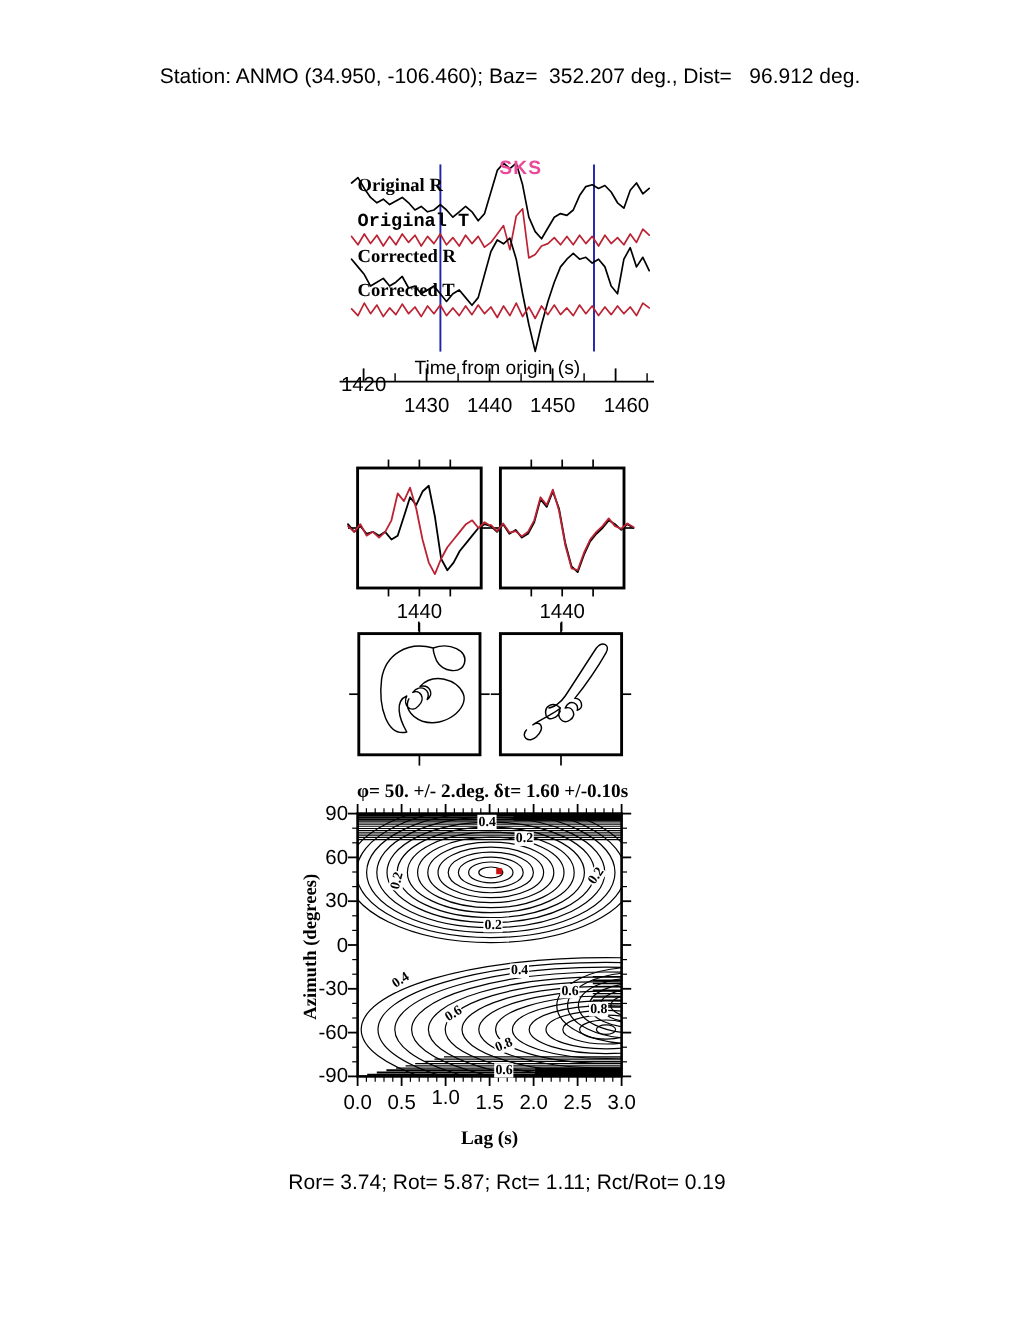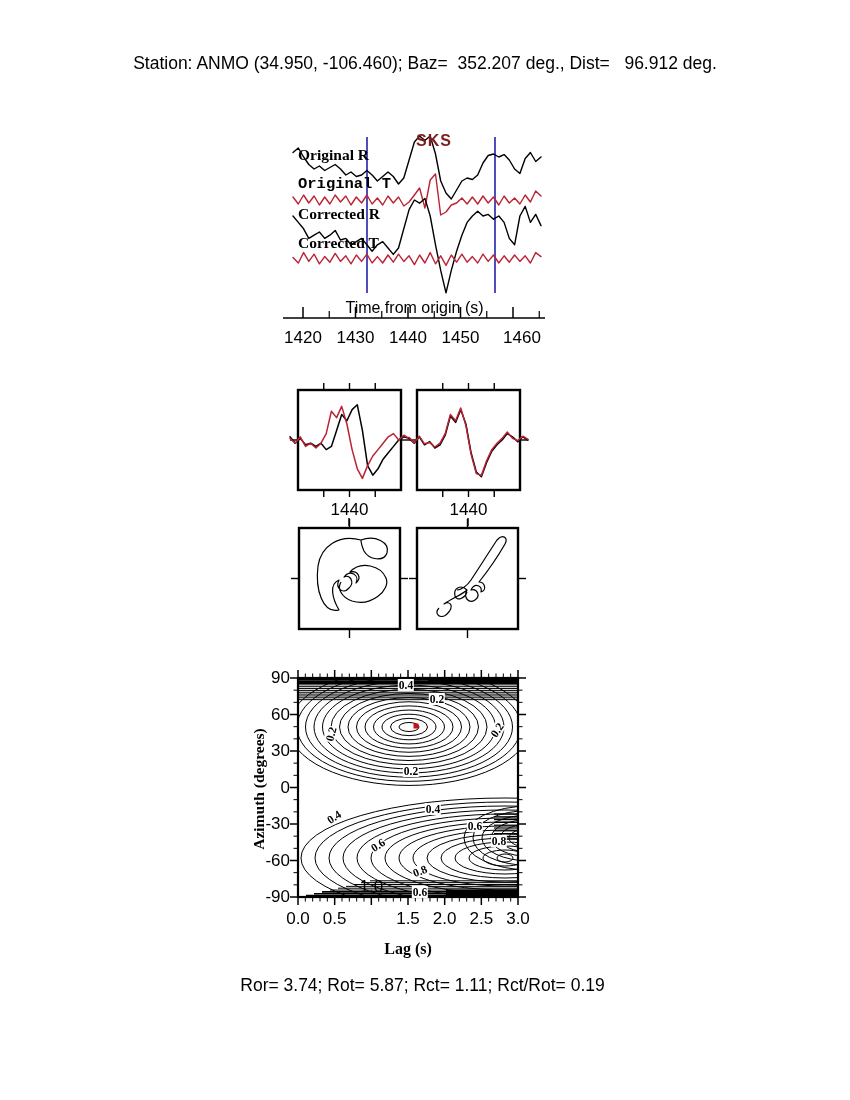--- a/index.html
+++ b/index.html
@@ -2,21 +2,21 @@
 <html><head>
 <meta charset="utf-8">
 <style>
   html,body{margin:0;padding:0;background:#fff;}
   #page{position:relative;width:850px;height:1100px;background:#ffffff;overflow:hidden;
         font-family:"Liberation Sans",sans-serif;color:#000;}
   #gfx{position:absolute;left:0;top:0;}
   .abs{position:absolute;}
   #title1{left:0;top:53px;width:850px;text-align:center;font:17.5px "Liberation Sans",sans-serif;white-space:pre;}
   #title2{left:0;top:87px;width:820px;text-align:center;font:bold 18px "Liberation Serif",serif;white-space:pre;}
-  #sks{left:406px;top:132px;width:56px;text-align:center;font:bold 16px "Liberation Sans",sans-serif;color:#7f1d1d;letter-spacing:1px;}
+  #sks{left:406px;top:132px;width:56px;text-align:center;font:bold 16px "Liberation Sans",sans-serif;color:#ec4899;letter-spacing:1px;}
   #taxis-label{left:317px;top:299px;width:195px;text-align:center;font:16px "Liberation Sans",sans-serif;}
   #ctitle{left:263px;top:651px;width:295px;text-align:center;font:bold 16px "Liberation Serif",serif;white-space:pre;}
   #cylab{left:259px;top:789px;transform:translate(-50%,-50%) rotate(-90deg);white-space:nowrap;font:bold 15.5px "Liberation Serif",serif;}
   #clag{left:356px;top:940px;width:104px;text-align:center;font:bold 16px "Liberation Serif",serif;}
   #footer{left:0;top:960px;width:845px;text-align:center;font:17.5px "Liberation Sans",sans-serif;white-space:pre;margin-top:15px;}
   .tracelab{position:absolute;font:bold 15.5px "Liberation Serif",serif;line-height:1;}
   .ticklab{position:absolute;font:17px "Liberation Sans",sans-serif;text-align:center;line-height:1;}
   .ticklab.rt{text-align:right;}
   .clab{position:absolute;font:bold 11.5px "Liberation Serif",serif;background:#fff;padding:0 1px;line-height:1.05;}
 </style>
@@ -259,37 +259,38 @@
       <line x1="518" y1="884.8333333333334" x2="522.5" y2="884.8333333333334" stroke="#000" stroke-width="1"></line>
       <line x1="290" y1="897" x2="298" y2="897" stroke="#000" stroke-width="1.5"></line>
       <line x1="518" y1="897" x2="526" y2="897" stroke="#000" stroke-width="1.5"></line>
       <rect x="413.5" y="723.5" width="5" height="5" fill="#cc1111"></rect>
       <rect x="413.5" y="723.5" width="5" height="5" fill="none"></rect>
     </svg>
 
   <div class="abs" id="title1">Station: ANMO (34.950, -106.460); Baz=  352.207 deg., Dist=   96.912 deg.</div>
   <div class="abs" id="sks">SKS</div>
   <div class="abs" id="taxis-label">Time from origin (s)</div>
+  <div class="abs" id="ctitle">φ= 50. +/- 2.deg. δt= 1.60 +/-0.10s</div>
   <div class="abs" id="cylab">Azimuth (degrees)</div>
   <div class="abs" id="clag">Lag (s)</div>
   <div class="abs" id="footer">Ror= 3.74; Rot= 5.87; Rct= 1.11; Rct/Rot= 0.19</div>
 <div class="tracelab" style="left: 298px; top: 147px;">Original R</div>
     <div class="tracelab" style="left: 298px; top: 177px; font-family: Liberation Mono, monospace;">Original T</div>
     <div class="tracelab" style="left: 298px; top: 206px;">Corrected R</div>
     <div class="tracelab" style="left: 298px; top: 235px;">Corrected T</div>
-    <div class="ticklab" style="left: 281px; top: 329px; width: 44px;">1420</div>
+    <div class="ticklab" style="left: 281px; top: 312px; width: 44px;">1420</div>
     <div class="ticklab" style="left: 333.5px; top: 329px; width: 44px;">1430</div>
     <div class="ticklab" style="left: 386px; top: 329px; width: 44px;">1440</div>
     <div class="ticklab" style="left: 438.5px; top: 329px; width: 44px;">1450</div>
     <div class="ticklab" style="left: 500px; top: 329px; width: 44px; text-align: center;">1460</div>
     <div class="ticklab" style="left: 327.5px; top: 501px; width: 44px;">1440</div>
     <div class="ticklab" style="left: 446.5px; top: 501px; width: 44px;">1440</div>
     <div class="ticklab" style="left: 278px; top: 910px; width: 40px;">0.0</div>
     <div class="ticklab" style="left: 314.667px; top: 910px; width: 40px;">0.5</div>
-    <div class="ticklab" style="left: 351.333px; top: 878px; width: 40px; text-align: center;">1.0</div>
+    <div class="ticklab" style="left: 351.333px; top: 906px; width: 40px; text-align: center;">1.0</div>
     <div class="ticklab" style="left: 388px; top: 910px; width: 40px;">1.5</div>
     <div class="ticklab" style="left: 424.667px; top: 910px; width: 40px;">2.0</div>
     <div class="ticklab" style="left: 461.333px; top: 910px; width: 40px;">2.5</div>
     <div class="ticklab" style="left: 498px; top: 910px; width: 40px;">3.0</div>
     <div class="ticklab rt" style="left: 244px; top: 669px; width: 46px;">90</div>
     <div class="ticklab rt" style="left: 244px; top: 705.5px; width: 46px;">60</div>
     <div class="ticklab rt" style="left: 244px; top: 742px; width: 46px;">30</div>
     <div class="ticklab rt" style="left: 244px; top: 778.5px; width: 46px;">0</div>
     <div class="ticklab rt" style="left: 244px; top: 815px; width: 46px;">-30</div>
     <div class="ticklab rt" style="left: 244px; top: 851.5px; width: 46px;">-60</div>

